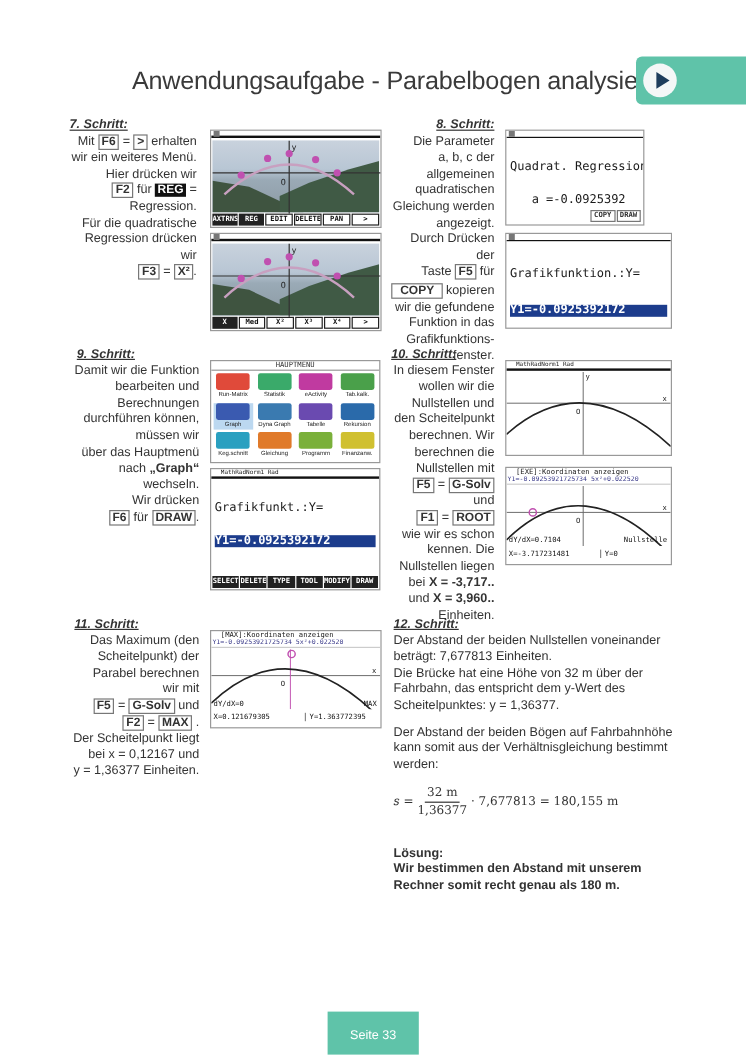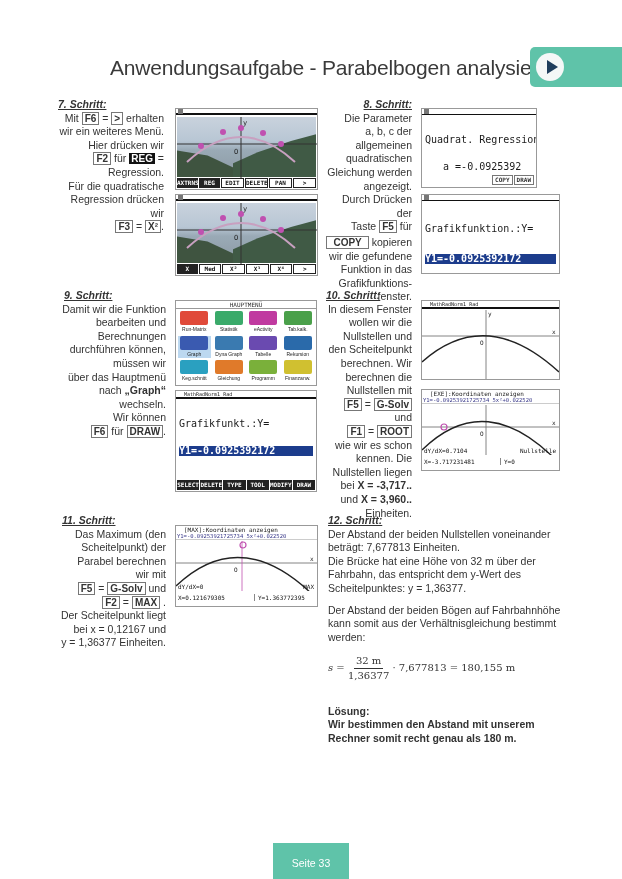--- a/index.html
+++ b/index.html
@@ -183,21 +183,21 @@
 <div class="step right" style="left:44px; top:289px; width:122px;">
   <span class="step-head" style="text-align:left; padding-left:20px">9. Schritt:</span>
   <div>Damit wir die Funktion</div>
   <div>bearbeiten und</div>
   <div>Berechnungen</div>
   <div>durchführen können,</div>
   <div>müssen wir</div>
   <div>über das Hauptmenü</div>
   <div><span>nach</span> <span class="b">„Graph“</span></div>
   <div>wechseln.</div>
-  <div>Wir können</div>
+  <div>Wir drücken</div>
   <div><span class="key">F6</span> <span>für</span> <span class="key">DRAW</span><span>.</span></div>
 </div>
 
 <div class="screen" style="left:175px; top:300px; width:142px; height:86px;">
   <div style="height:8px; border-bottom:1px solid #999; font-size:6px; line-height:8px; text-align:center; color:#333;">HAUPTMENÜ</div>
   <div class="menu-grid" id="menu-grid">
       <div class="menu-cell">
         <div class="tile" style="background: rgb(224, 74, 58);"></div>
         <span>Run-Matrix</span>
       </div>

